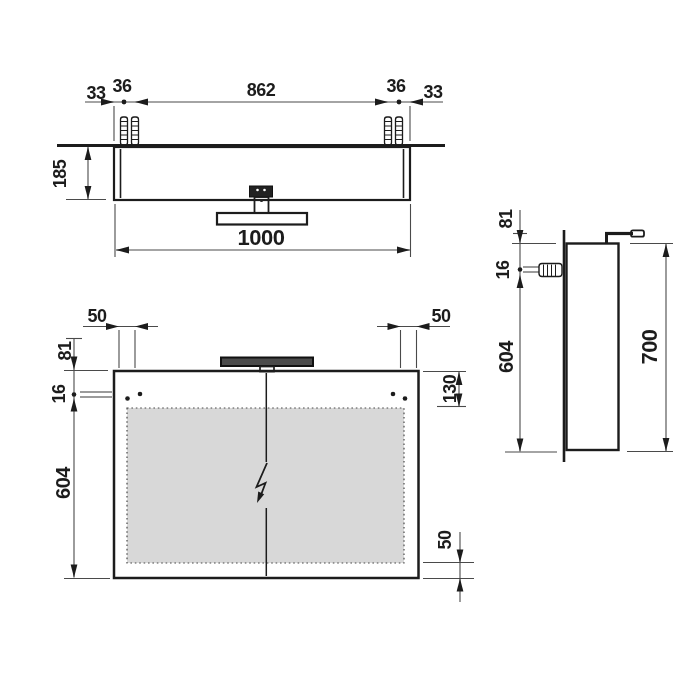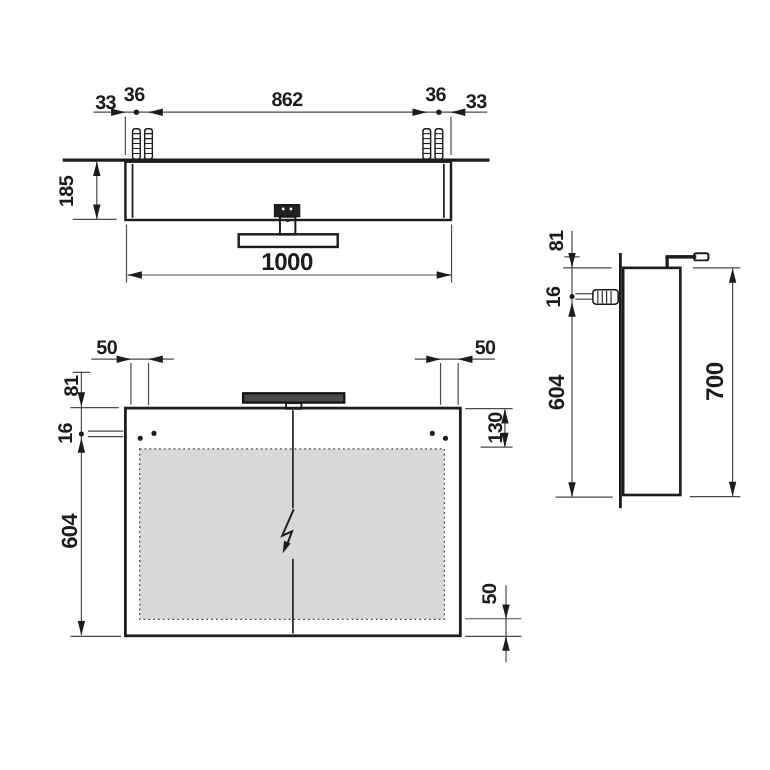--- a/index.html
+++ b/index.html
@@ -1,17 +1,17 @@
 <!DOCTYPE html>
 <html><head>
 <meta charset="utf-8">
 <style>
   html,body{margin:0;padding:0;background:#fff;}
   .canvas{position:relative;width:700px;height:700px;background:#ffffff;overflow:hidden;
-          font-family:"Liberation Sans",sans-serif;border-radius:24px;}
+          font-family:"Liberation Sans",sans-serif;}
   svg{display:block;}
   text{font-family:"Liberation Sans",sans-serif;font-weight:bold;fill:#1c1c1c;
        font-size:18px;letter-spacing:-0.5px;}
   text.lg{font-size:22px;}
   text.md{font-size:20px;}
   .obj{stroke:#1c1c1c;fill:none;}
   .dim{stroke:#4a4a4a;stroke-width:1.1;fill:none;}
   .arr{fill:#1c1c1c;stroke:none;}
   .dot{fill:#1c1c1c;stroke:none;}
 </style>

